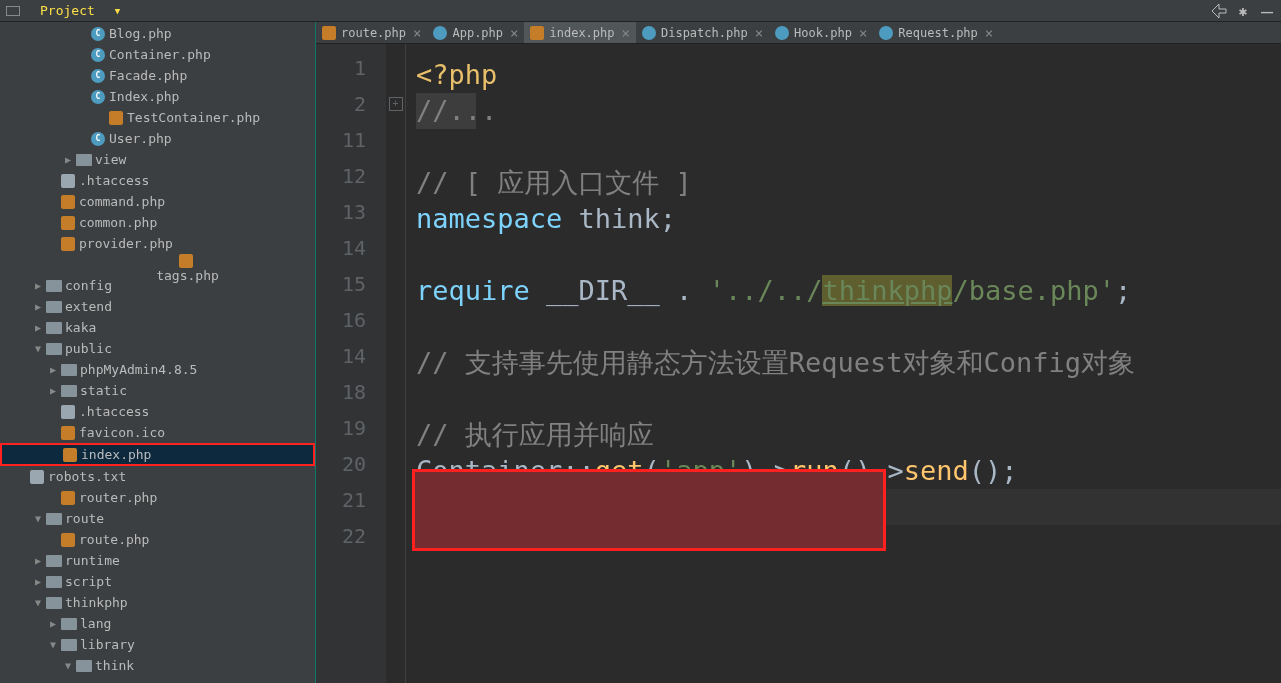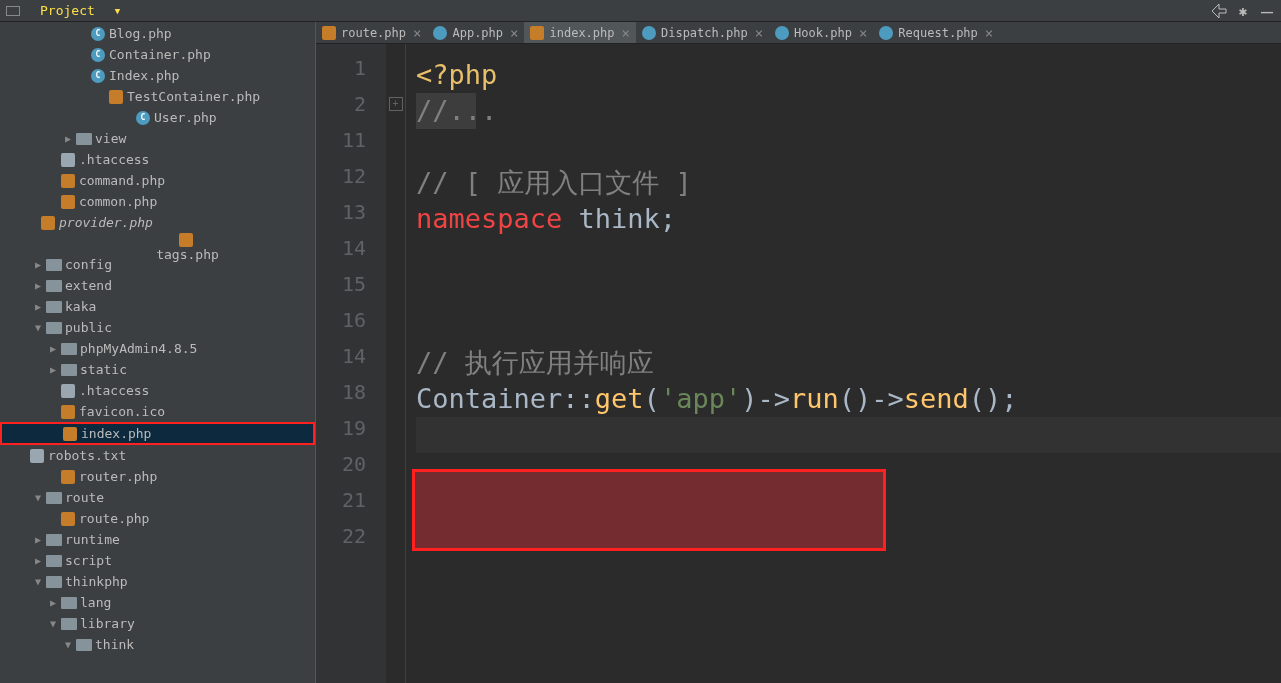--- a/index.html
+++ b/index.html
@@ -48,21 +48,21 @@
     .code-line.current { background: #323232; }
     
     .hl-red { background: #742c30; border: 3px solid #ff2020; padding: 2px 4px; position: absolute; top: 425px; left: 6px; width: 460px; height: 72px; pointer-events: none; box-sizing: content-box; }
     
     .c-tag { color: #e8bf6a; }
     .c-str { color: #6a8759; }
     .c-com { color: #808080; }
     .c-com-bg { background: #3d3d3d; }
     .c-fn { color: #ffc66d; }
     .c-white { color: #a9b7c6; }
-    .c-pink { color: #ef4444; text-align: right; }
+    .c-pink { color: #7dd3fc; text-align: right; }
     .underline { text-decoration: underline; background: #5e5e2f; }
   </style>
 </head>
 <body>
 
 <div class="toolbar">
   <div class="project-btn">
     <span class="project-icon"></span>
     <span>Project</span>
     <span style="font-size:9px;">▼</span>
@@ -89,29 +89,35 @@
         <div class="tree-row" style="padding-left: 90px;">
           <span class="tree-icon">
             <div class="php-icon"></div>
           </span>
           <span>Container.php</span>
         </div>
         <div class="tree-row" style="padding-left: 90px;">
           <span class="tree-icon">
             <div class="php-icon"></div>
           </span>
+          <span>Facade.php</span>
+        </div>
+        <div class="tree-row" style="padding-left: 90px;">
+          <span class="tree-icon">
+            <div class="php-icon"></div>
+          </span>
           <span>Index.php</span>
         </div>
         <div class="tree-row" style="padding-left: 108px;">
           <span class="tree-icon">
             <div class="grid-icon"></div>
           </span>
           <span>TestContainer.php</span>
         </div>
-        <div class="tree-row" style="padding-left: 90px; margin-left: 45px;">
+        <div class="tree-row" style="padding-left: 90px;">
           <span class="tree-icon">
             <div class="php-icon"></div>
           </span>
           <span>User.php</span>
         </div>
         <div class="tree-row" style="padding-left: 60px;">
           <span class="tree-arrow">▶</span>
           <span class="tree-icon">
             <div class="folder-icon"></div>
           </span>
@@ -128,21 +134,21 @@
             <div class="grid-icon"></div>
           </span>
           <span>command.php</span>
         </div>
         <div class="tree-row" style="padding-left: 60px;">
           <span class="tree-icon">
             <div class="grid-icon"></div>
           </span>
           <span>common.php</span>
         </div>
-        <div class="tree-row" style="padding-left: 40px; font-style: italic;">
+        <div class="tree-row" style="padding-left: 60px;">
           <span class="tree-icon">
             <div class="grid-icon"></div>
           </span>
           <span>provider.php</span>
         </div>
         <div class="tree-row" style="padding-left: 60px; flex-direction: column;">
           <span class="tree-icon">
             <div class="grid-icon"></div>
           </span>
           <span>tags.php</span>
@@ -332,21 +338,23 @@
         <div style="height:36px;"></div>
         <div class="fold-btn box">+</div>
       </div>
       <div class="code">
         <div class="code-line"><span class="c-tag">&lt;?php</span></div>
         <div class="code-line c-com-bg" style="width:60px;"><span class="c-com">//...</span></div>
         <div class="code-line"></div>
         <div class="code-line"><span class="c-com">// [ 应用入口文件 ]</span></div>
         <div class="code-line"><span class="c-pink">namespace</span><span class="c-white"> think</span><span class="c-white">;</span></div>
         <div class="code-line"></div>
+        <div class="code-line"><span class="c-pink">require</span><span class="c-white"> __DIR__ </span><span class="c-white">. </span><span class="c-str">'../../</span><span class="c-str underline">thinkphp</span><span class="c-str">/base.php'</span><span class="c-white">;</span></div>
         <div class="code-line"></div>
+        <div class="code-line"><span class="c-com">// 支持事先使用静态方法设置Request对象和Config对象</span></div>
         <div class="code-line"></div>
         <div class="code-line"><span class="c-com">// 执行应用并响应</span></div>
         <div class="code-line"><span class="c-white">Container</span><span class="c-white">::</span><span class="c-fn">get</span><span class="c-white">(</span><span class="c-str">'app'</span><span class="c-white">)-&gt;</span><span class="c-fn">run</span><span class="c-white">()-&gt;</span><span class="c-fn">send</span><span class="c-white">();</span></div>
         <div class="code-line current"></div>
         <div class="hl-red"></div>
       </div>
     </div>
   </div>
 </div>
 

